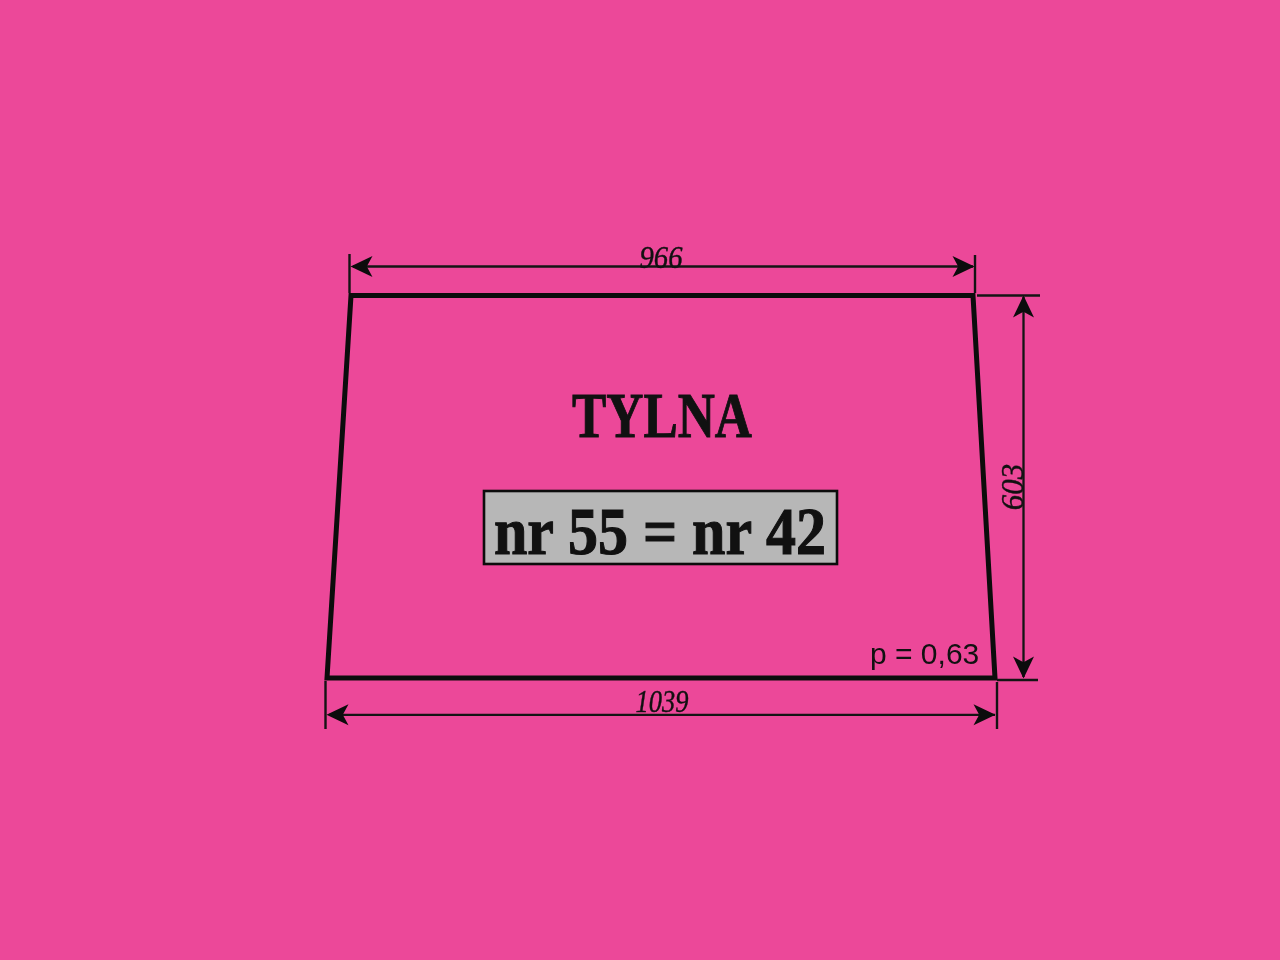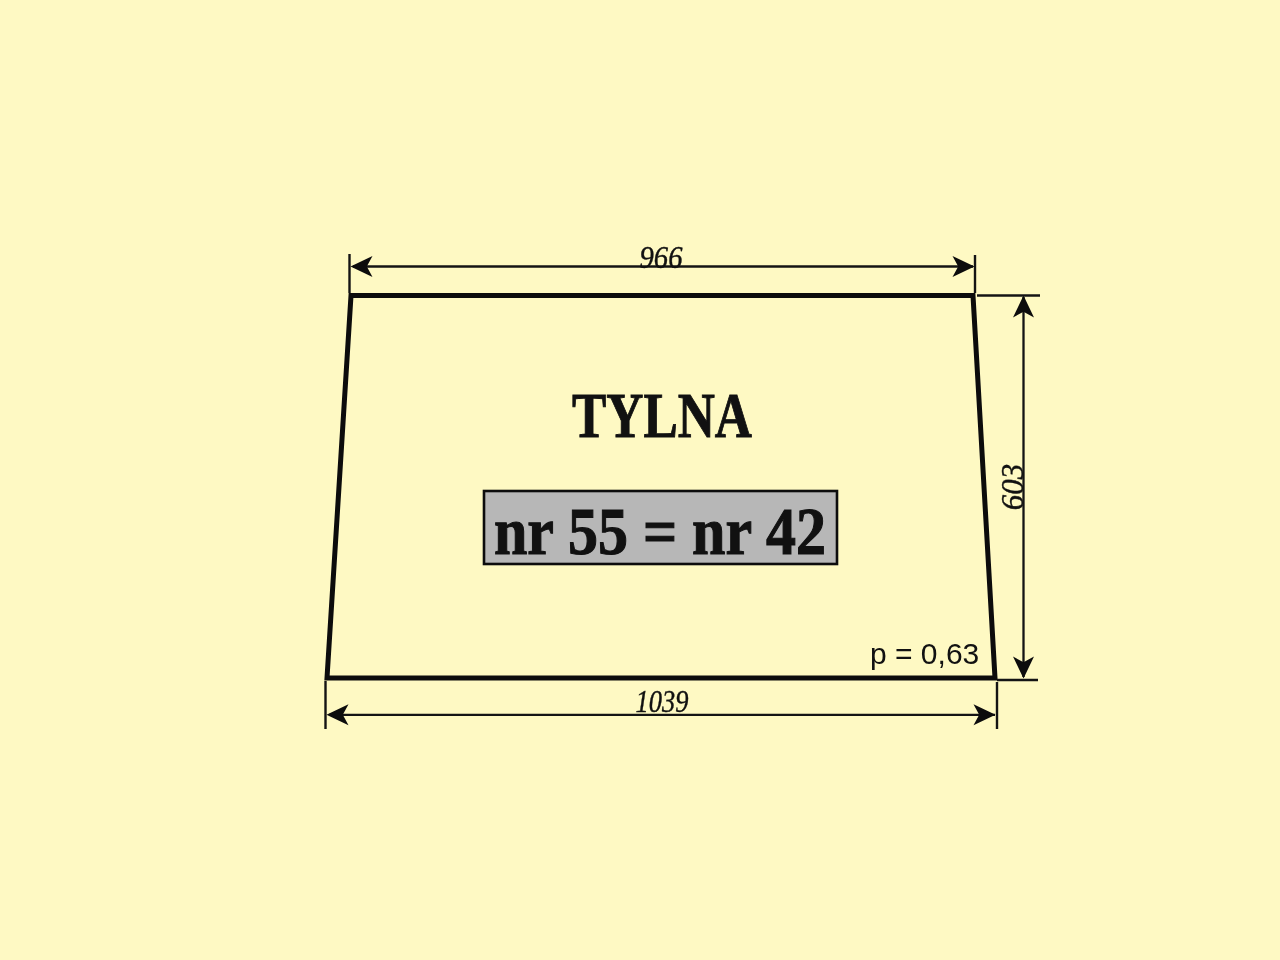--- a/index.html
+++ b/index.html
@@ -1,16 +1,16 @@
 <!DOCTYPE html>
 <html><head>
 <meta charset="utf-8">
 <style>
   html,body{margin:0;padding:0;background:#fefefe;}
-  .page{position:relative;width:1280px;height:960px;background:#fef9c3;overflow:hidden;}
+  .page{position:relative;width:1280px;height:960px;background:#ec4899;overflow:hidden;}
   svg{position:absolute;left:0;top:0;}
   text{fill:#111;}
 </style>
 </head>
 <body>
 <div class="page">
 <svg width="1280" height="960" viewBox="0 0 1280 960" xmlns="http://www.w3.org/2000/svg">
 
   <polygon points="351,295.5 973,295.5 995,678 327,678" fill="none" stroke="#0c0c0c" stroke-width="5"></polygon>
 

